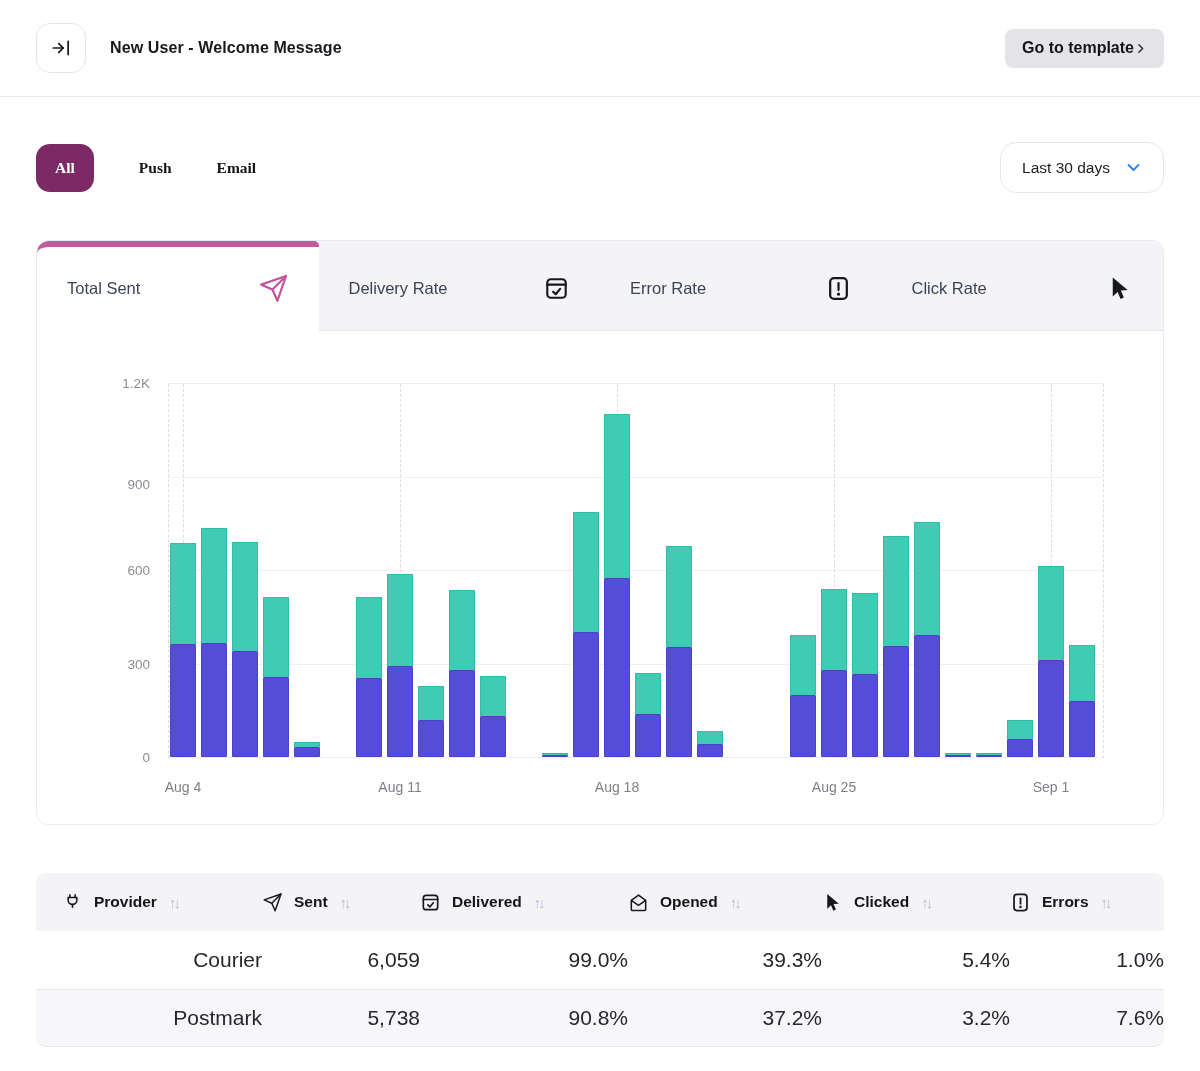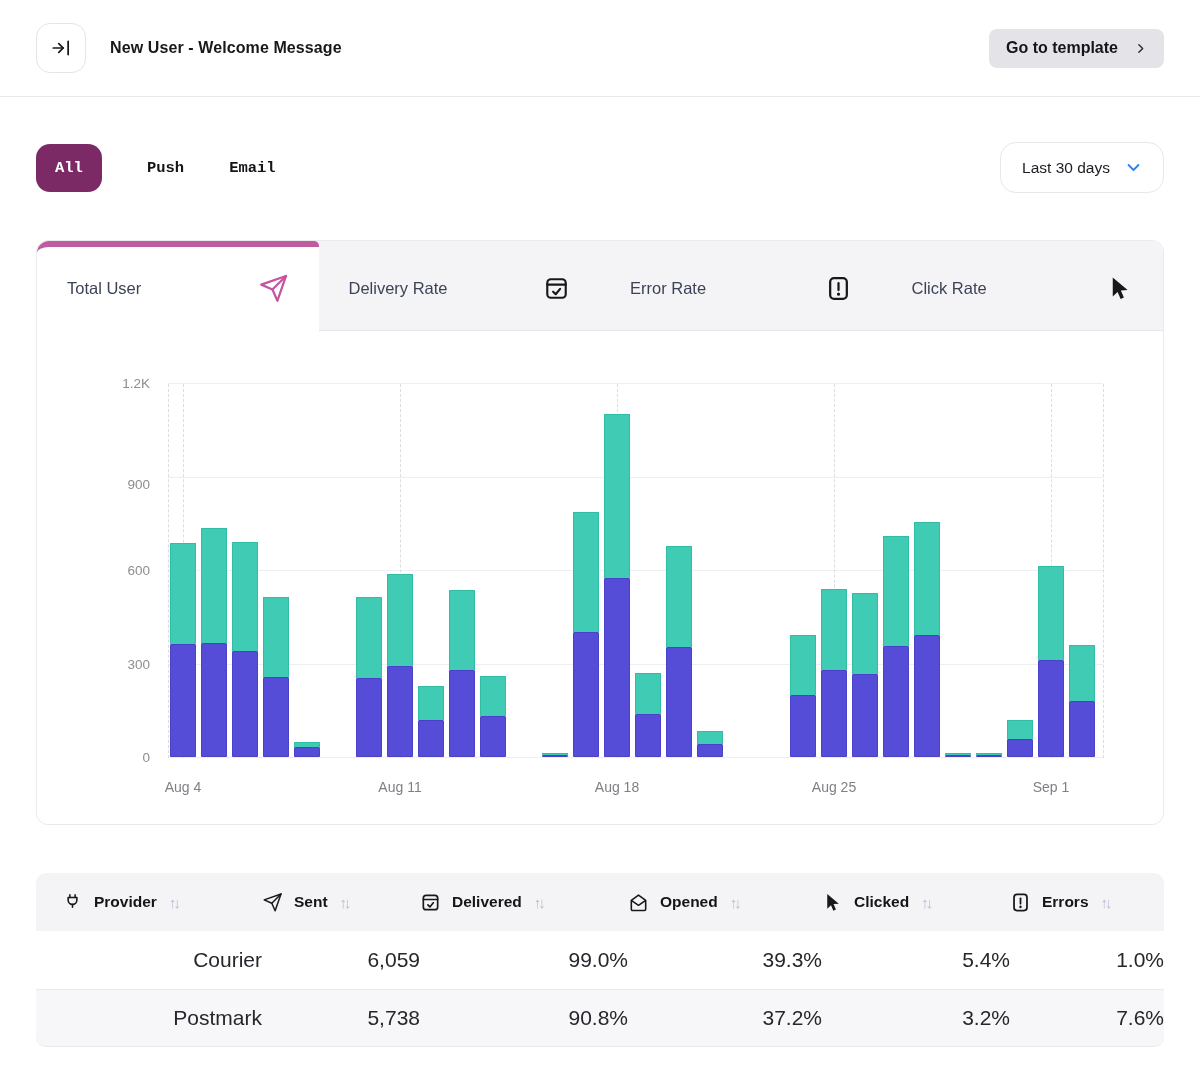--- a/index.html
+++ b/index.html
@@ -11,27 +11,27 @@
   }
   svg { display:block; }
 
   
   .topbar { height:97px; border-bottom:1px solid #e9e9ec; display:flex; align-items:center; padding:0 36px; }
   .icon-btn { width:50px; height:50px; border:1px solid #e5e5e9; border-radius:14px; background:#fff;
     display:flex; align-items:center; justify-content:center; color:#17181c; cursor:pointer; }
   .icon-btn svg { width:22px; height:22px; }
   .topbar-title { margin-left:24px; font-size:16px; font-weight:600; letter-spacing:.1px; }
   .go-btn { margin-left:auto; background:#e4e4e8; border:none; border-radius:8px; height:39px; padding:0 17px;
-    display:flex; align-items:center; gap:16px; font-family:inherit; font-size:16px; font-weight:700; color:#141519; cursor:pointer; }
+    display:flex; align-items:center; gap:0; font-family:inherit; font-size:16px; font-weight:700; color:#141519; cursor:pointer; }
   .go-btn svg { width:13px; height:13px; color:#2a2b30; }
 
   
   .filters { margin-top:45px; padding:0 36px; display:flex; align-items:center; height:51px; }
   .pills { display:flex; align-items:center; gap:45px; }
-  .pill { background:none; border:none; font-family:Liberation Mono, monospace; font-size:15.5px; font-weight:700; color:#141519; cursor:pointer; padding:0; }
+  .pill { background:none; border:none; font-family:Liberation Serif, serif; font-size:15.5px; font-weight:700; color:#141519; cursor:pointer; padding:0; }
   .pill.active { background:#7c2a66; color:#fff; border-radius:14px; padding:15px 19px; }
   .daterange { margin-left:auto; height:51px; padding:0 21px; border:1px solid #e8e8ec; border-radius:16px; background:#fff;
     display:flex; align-items:center; gap:15px; font-family:inherit; font-size:15.5px; font-weight:500; color:#1c1d22; cursor:pointer; }
   .daterange svg { width:17px; height:17px; color:#2f80ed; }
 
   
   .card { margin:47px 36px 0; border:1px solid #eaeaee; border-radius:12px; background:#fff; }
   .tabstrip { display:flex; height:90px; background:#f4f4f6; border-radius:12px 12px 0 0; border-bottom:1px solid #e6e6ea; }
   .tab { flex:1; display:flex; align-items:center; justify-content:space-between; padding:0 30px;
     color:#3d4356; font-size:16.5px; border-top:6px solid transparent; cursor:pointer; }
@@ -99,21 +99,21 @@
       <svg viewBox="0 0 24 24" fill="none" stroke="currentColor" stroke-width="2.6" stroke-linecap="round" stroke-linejoin="round">
           <path d="m5 8.5 7 7 7-7"></path>
         </svg>
     </span>
   </button>
 </section>
 
 <section class="card">
   <div class="tabstrip">
       <div class="tab active">
-        <span class="tab-label">Total User</span>
+        <span class="tab-label">Total Sent</span>
         <span class="tab-icon">
           <svg viewBox="0 0 24 24" fill="none" stroke="currentColor" stroke-width="1.7" stroke-linecap="round" stroke-linejoin="round">
             <path d="M21.7 2.3 11.2 12.8"></path>
             <path d="M21.7 2.3 15 21.5l-3.8-8.7L2.5 9z"></path>
           </svg>
         </span>
       </div>
       <div class="tab">
         <span class="tab-label">Delivery Rate</span>
         <span class="tab-icon">

